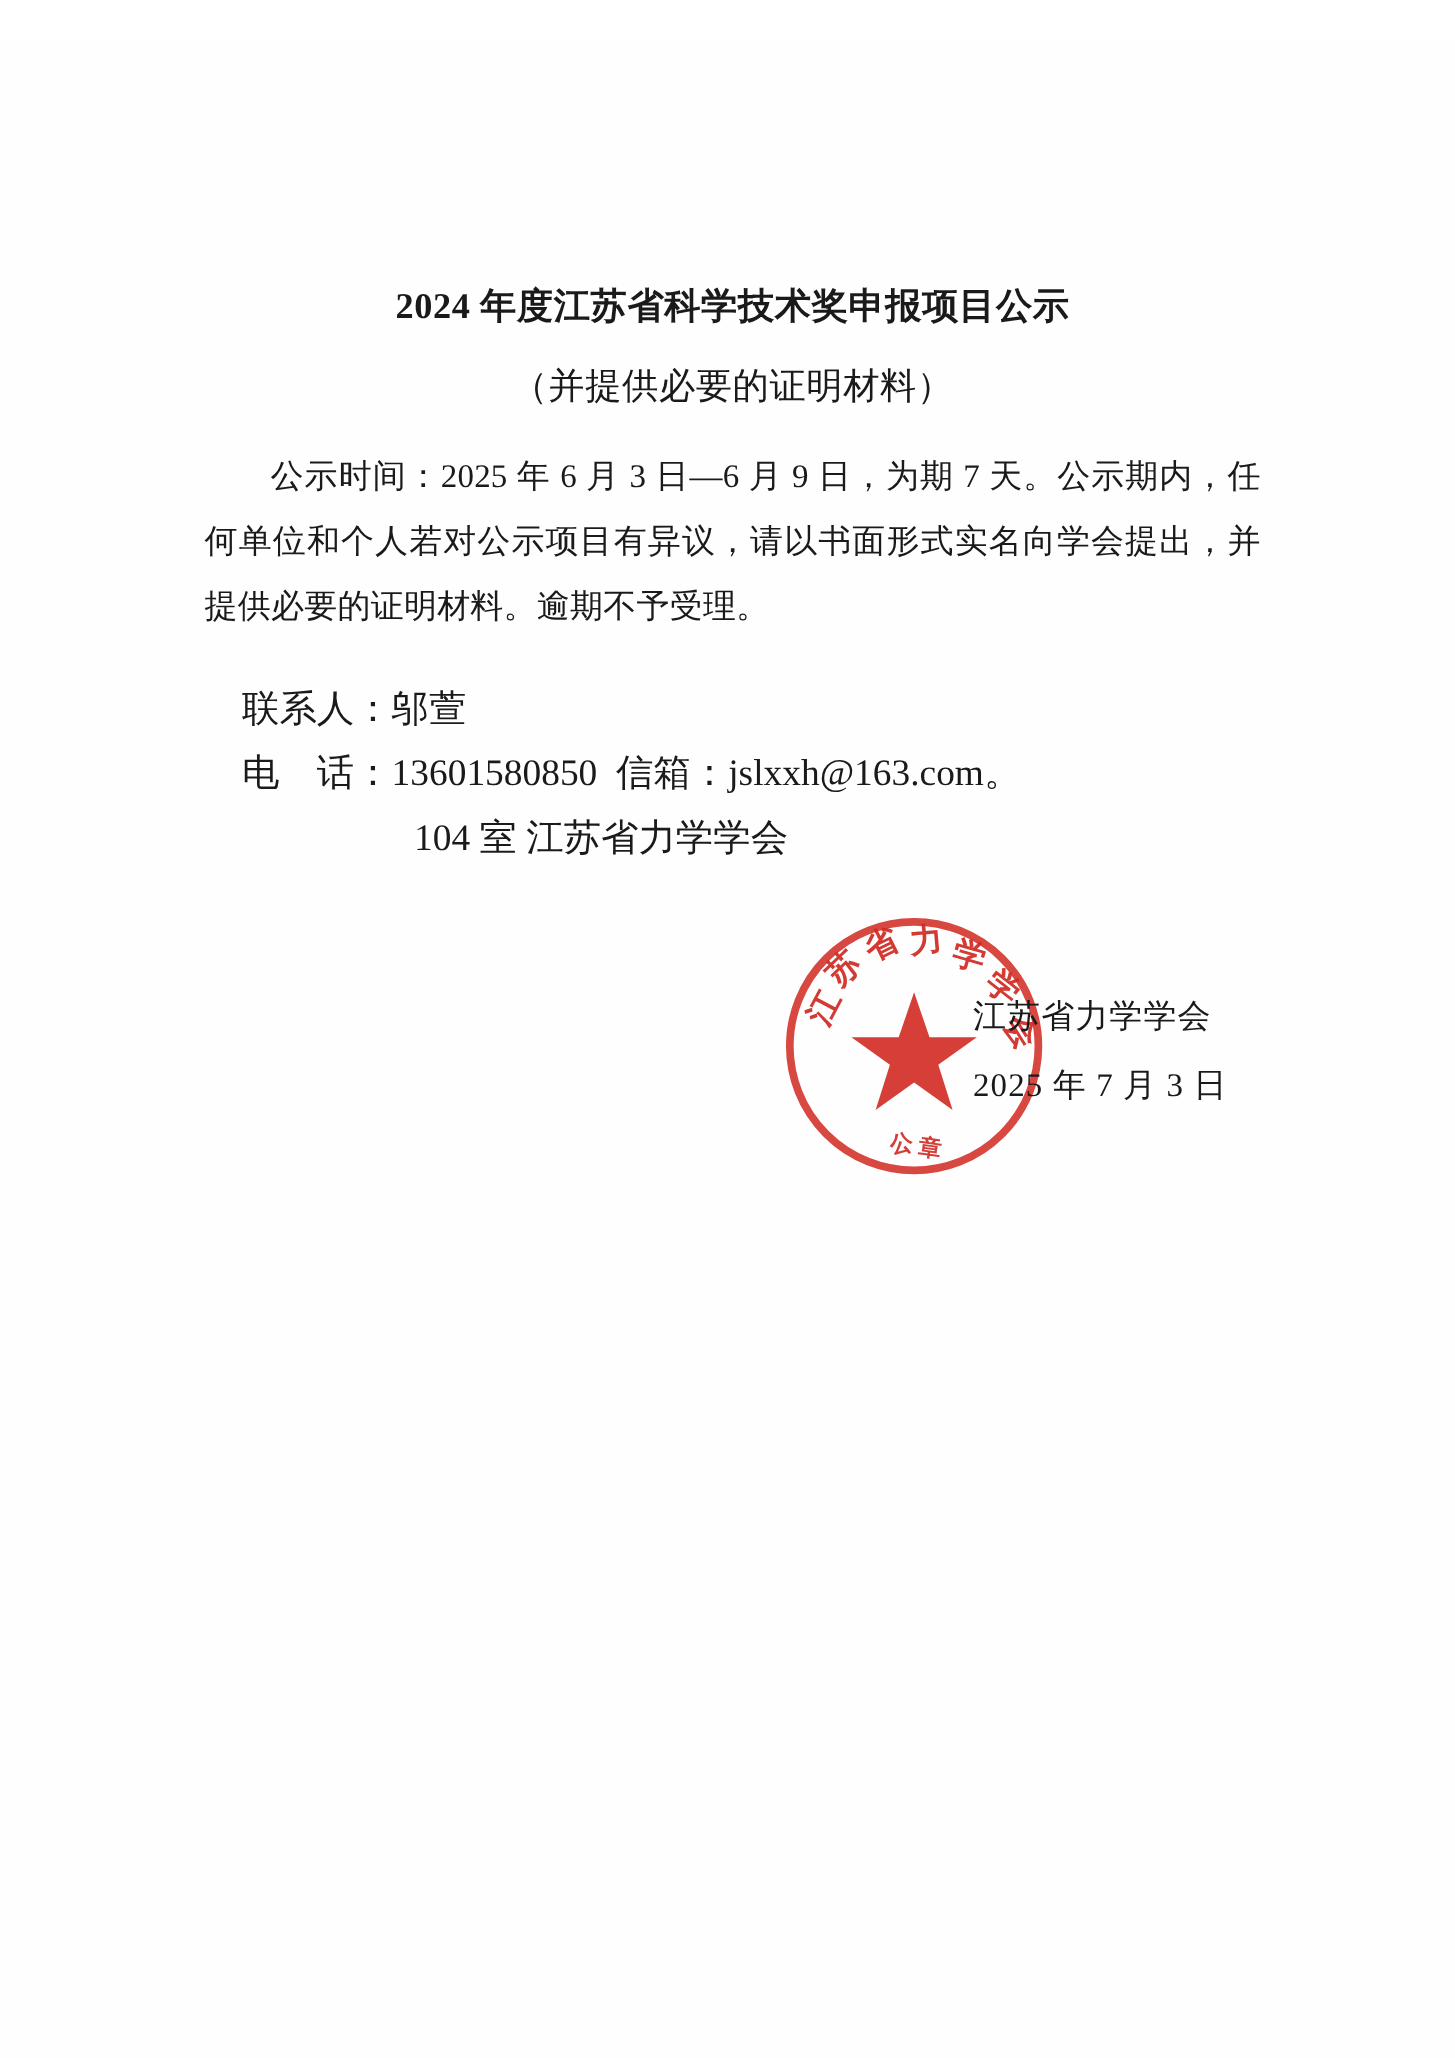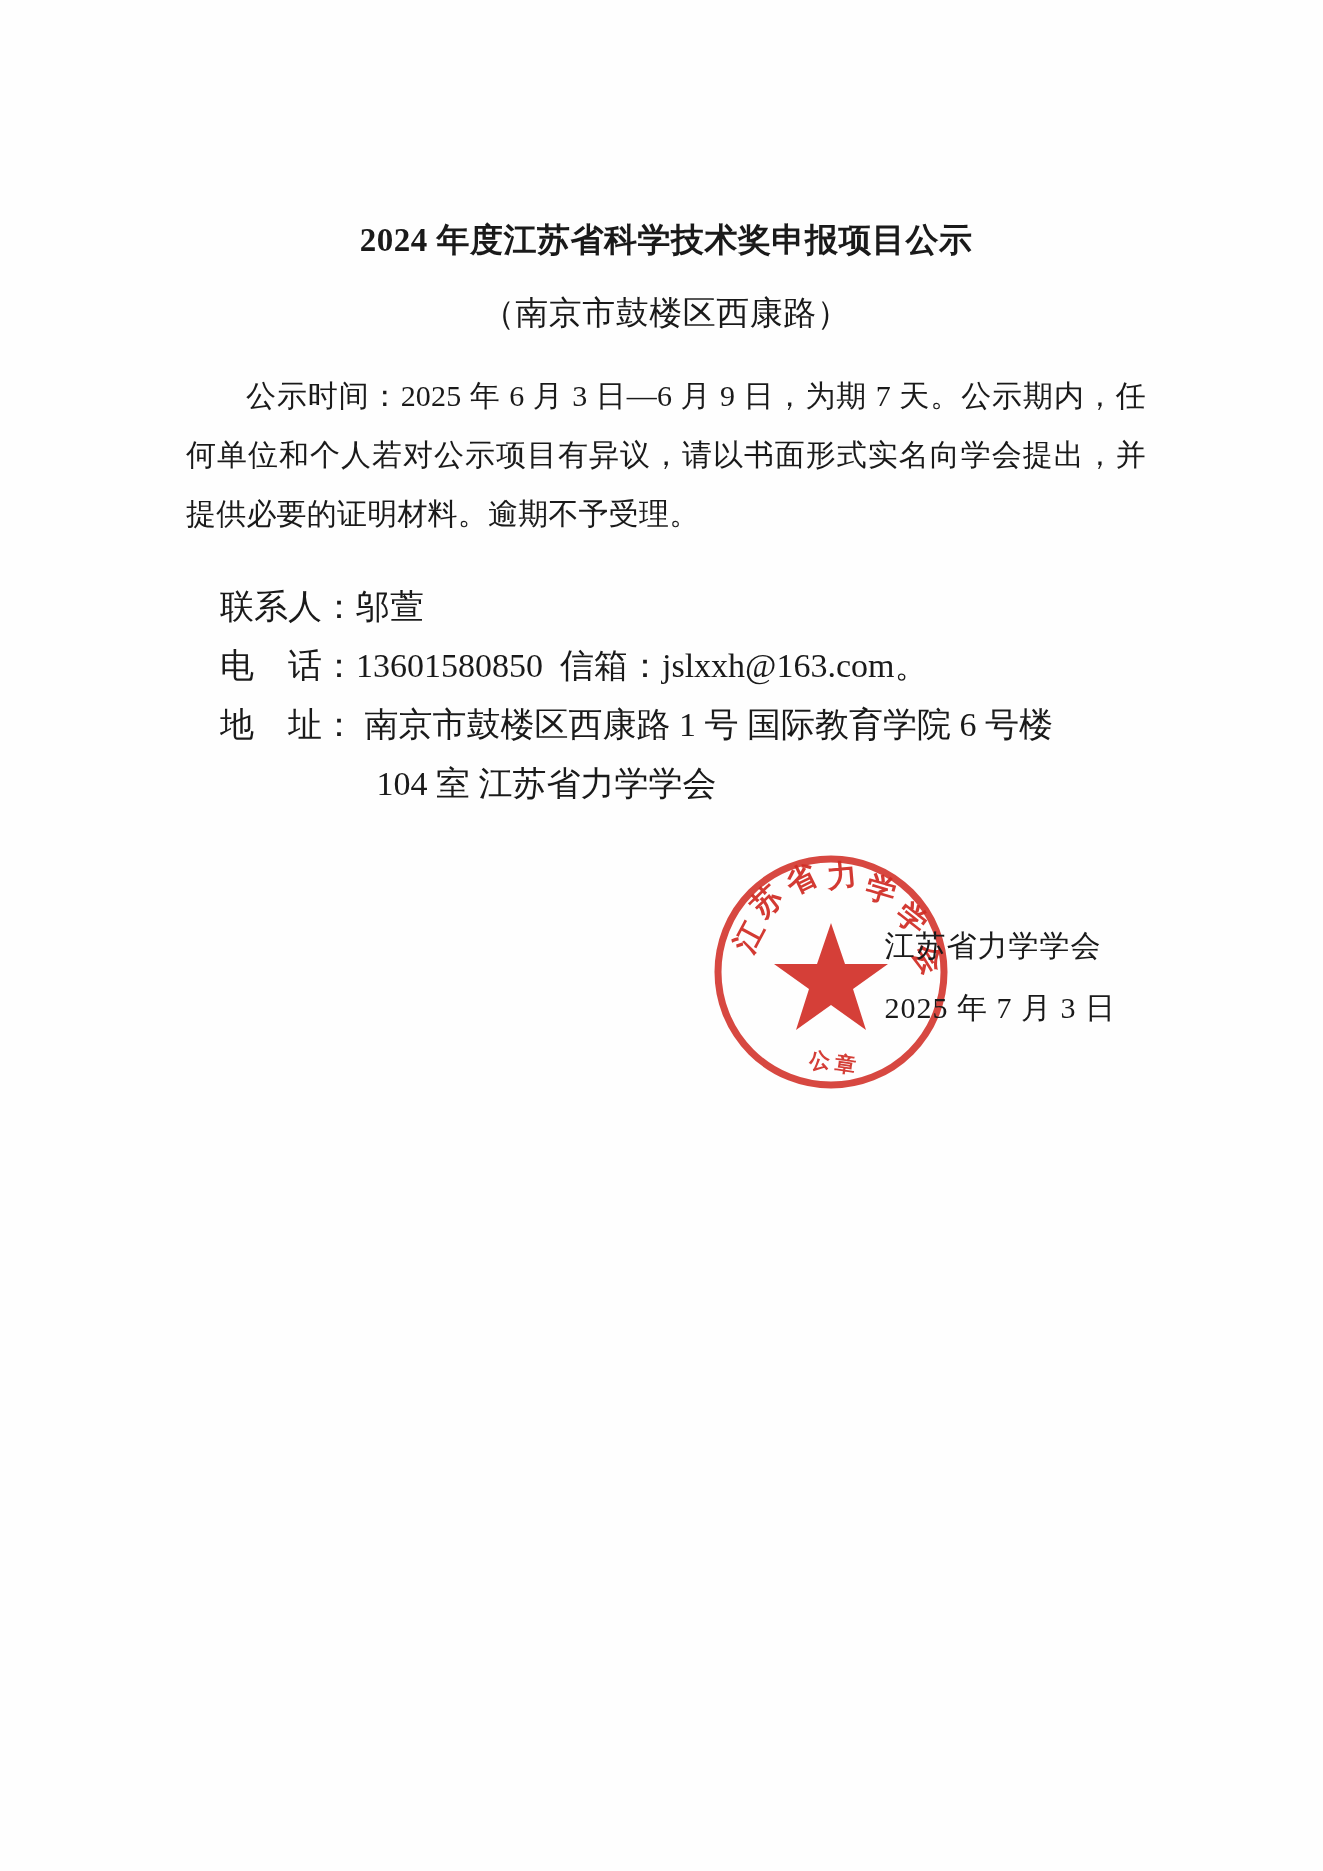--- a/index.html
+++ b/index.html
@@ -13,20 +13,21 @@
     position: relative;
     font-family: "Liberation Serif", "DejaVu Serif", serif;
     color: #1a1a1a;
     overflow: hidden;
   }
 
   .page {
     position: absolute;
     inset: 0;
     background: #fefefe;
+    margin-top: 38px;
   }
 
   .doc-body {
     position: absolute;
     left: 186px;
     top: 0;
     width: 960px;
   }
 
   
@@ -128,29 +129,28 @@
   }
 </style>
 </head>
 <body>
 
 <div class="page">
   <div class="doc-body">
 
     <h1 class="title-main">2024 年度江苏省科学技术奖申报项目公示</h1>
 
-    <h2 class="title-sub">（南京市鼓楼区西康路）</h2>
+    <h2 class="title-sub">（并提供必要的证明材料）</h2>
 
 
     <p class="para indent p-gap-2">公示时间：2025 年 6 月 3 日—6 月 9 日，为期 7 天。公示期内，任何单位和个人若对公示项目有异议，请以书面形式实名向学会提出，并提供必要的证明材料。逾期不予受理。</p>
 
     <div class="contact-block">
       <div class="contact-line">联系人：邬萱</div>
       <div class="contact-line">电　话：13601580850  信箱：jslxxh@163.com。</div>
-      <div class="contact-line">地　址： 南京市鼓楼区西康路 1 号 国际教育学院 6 号楼</div>
       <div class="contact-line cont">104 室 江苏省力学学会</div>
     </div>
 
     <div class="sign-area">
 
       <div class="seal">
         <svg width="250" height="250" viewBox="0 0 250 250" aria-hidden="true">
           <circle class="seal-ring" cx="125" cy="125" r="113"></circle>
           <polygon class="seal-star" points="125,76 139,117 182,117 147,142 160,183 125,158 90,183 103,142 68,117 111,117"></polygon>
 

